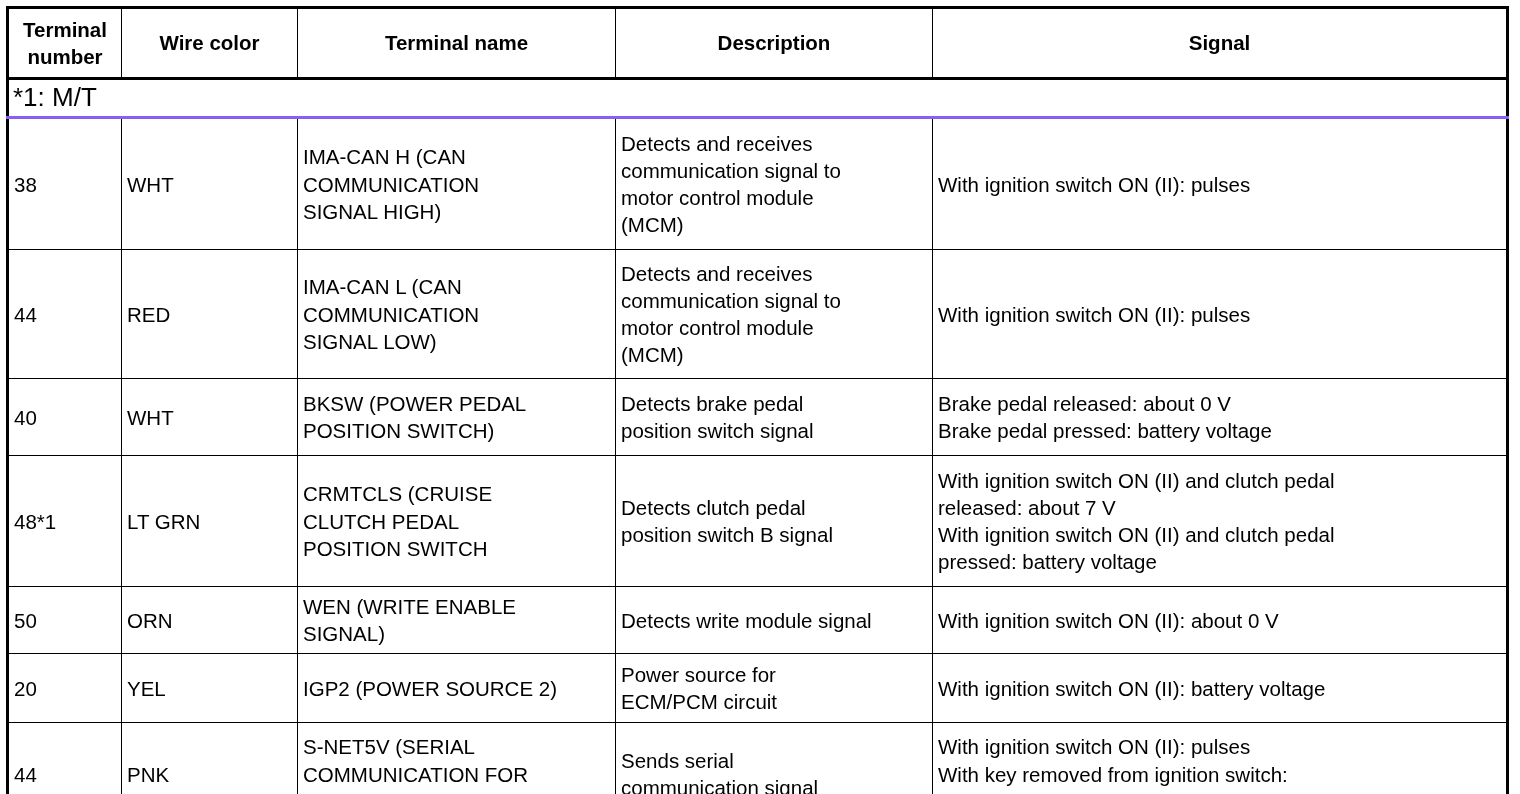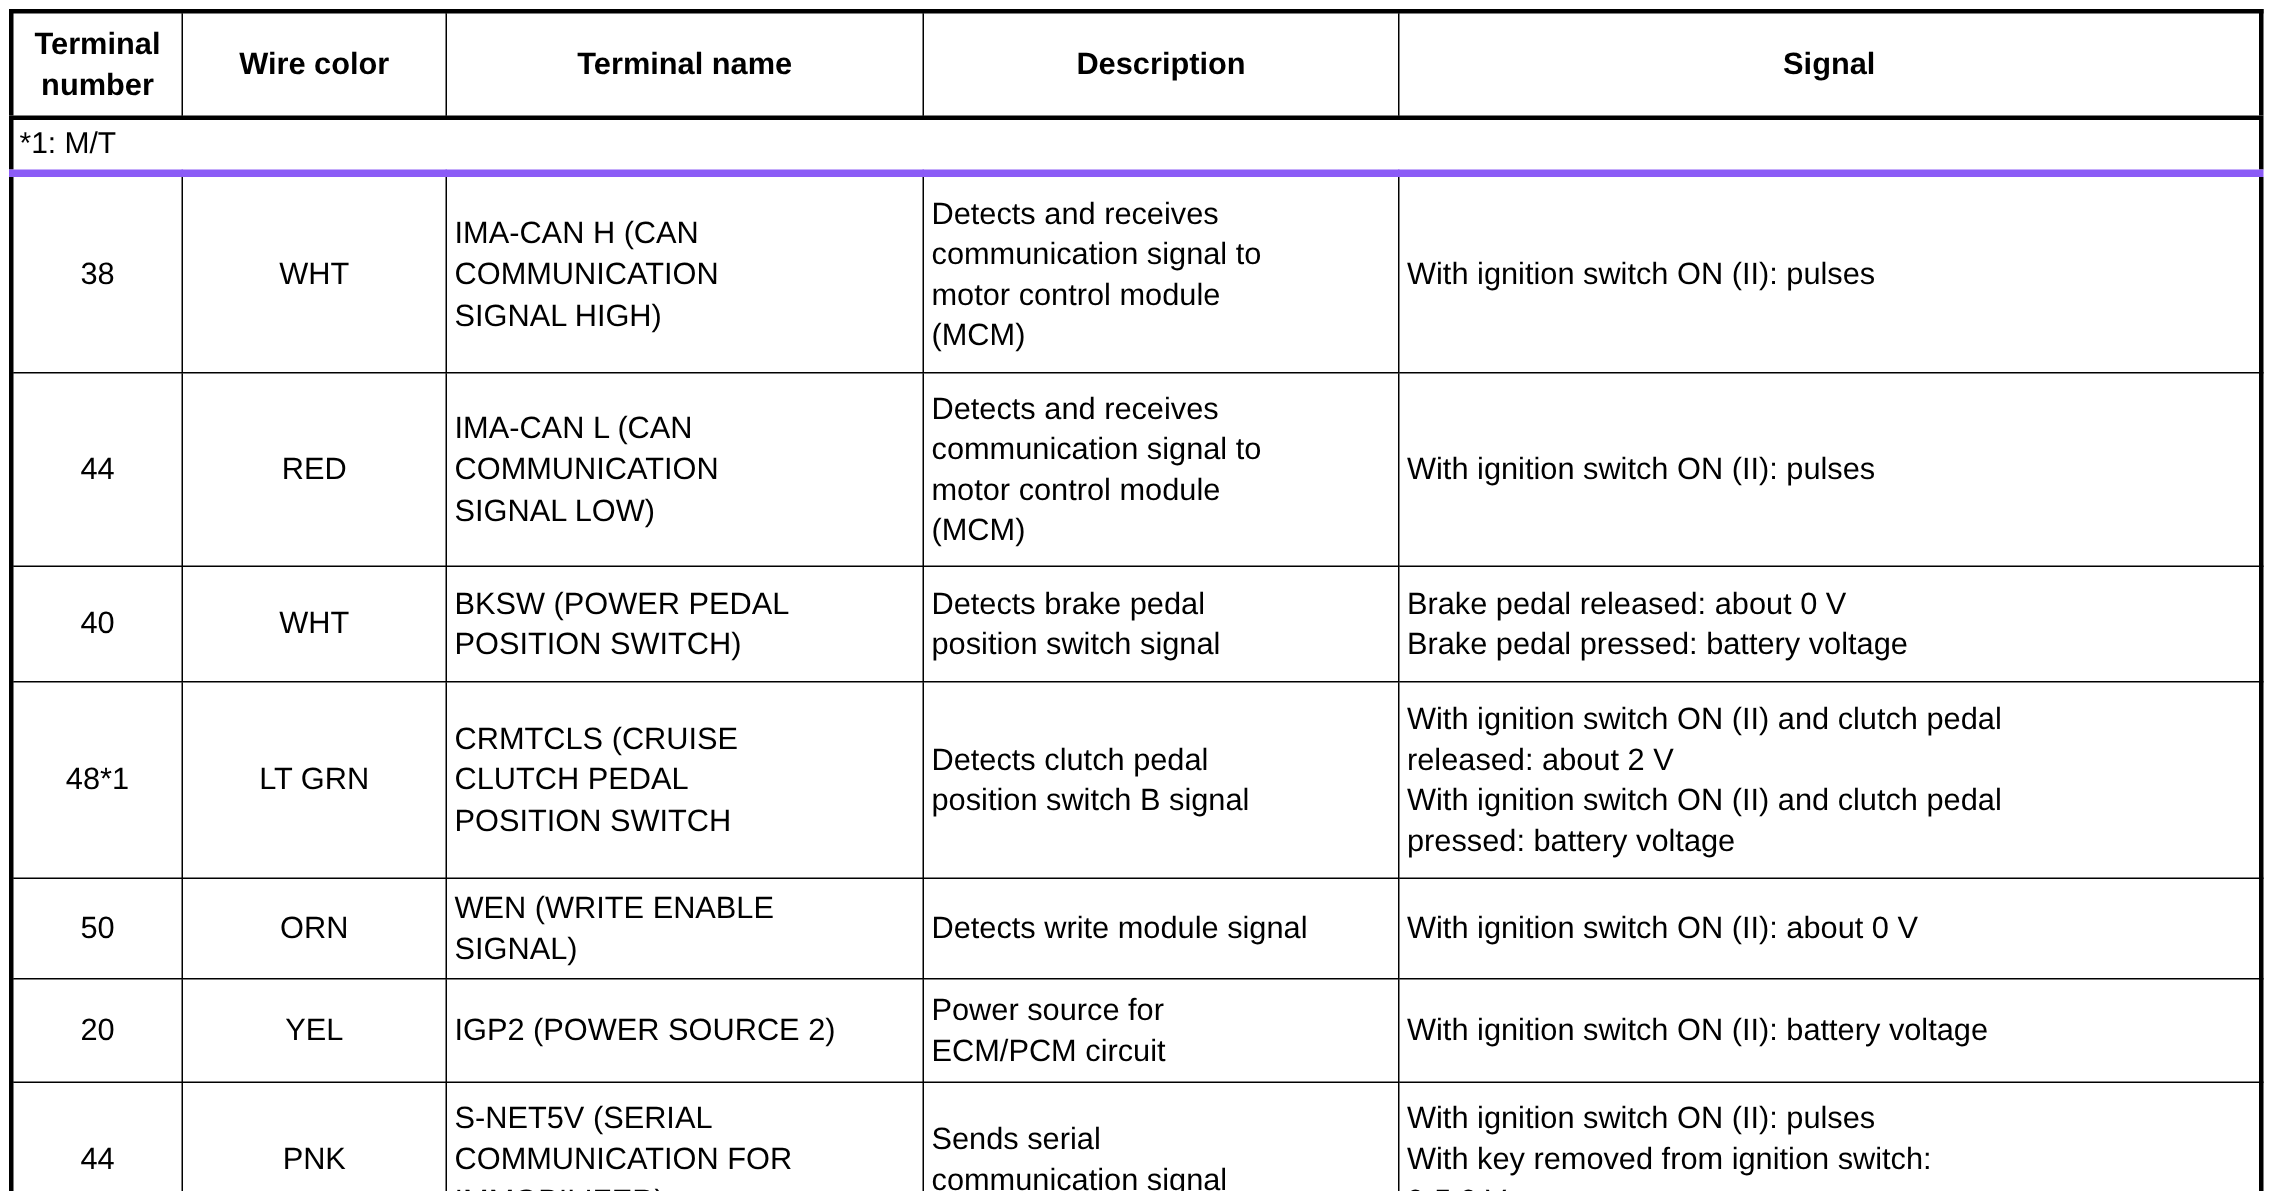--- a/index.html
+++ b/index.html
@@ -55,35 +55,34 @@
     border-bottom: 3px solid #000;
   }
   thead th .hdr-text {
     display: block;
     white-space: pre-line;
   }
 
   
   tr.note-row td {
     border-top: 3px solid #000;
-    border-bottom: 5px solid #8b5cf6;
+    border-bottom: 3px solid #8b5cf6;
     text-align: left;
     padding: 2px 0 3px 4px;
     height: 28px;
-    font-size: 20px;
+    font-size: 26px;
     line-height: 1.2;
   }
 
   
   tbody tr.data-row td {
     padding: 3px 5px;
   }
   td.cell-num,
   td.cell-wire {
-    text-align: center;
     margin-top: 40px;
   }
   td.cell-name,
   td.cell-desc,
   td.cell-signal {
     text-align: left;
   }
   td.cell-name .lines,
   td.cell-desc .lines,
   td.cell-signal .lines {
@@ -203,21 +202,21 @@
             <span class="lines">CRMTCLS (CRUISE
 CLUTCH PEDAL
 POSITION SWITCH</span>
           </td>
         <td class="cell-desc">
             <span class="lines">Detects clutch pedal
 position switch B signal</span>
           </td>
         <td class="cell-signal">
             <span class="lines">With ignition switch ON (II) and clutch pedal
-released: about 2 V
+released: about 7 V
 With ignition switch ON (II) and clutch pedal
 pressed: battery voltage</span>
           </td>
       </tr>
 
       <tr class="data-row r42">
         <td class="cell-num">50</td>
         <td class="cell-wire">ORN</td>
         <td class="cell-name">
             <span class="lines">WEN (WRITE ENABLE

